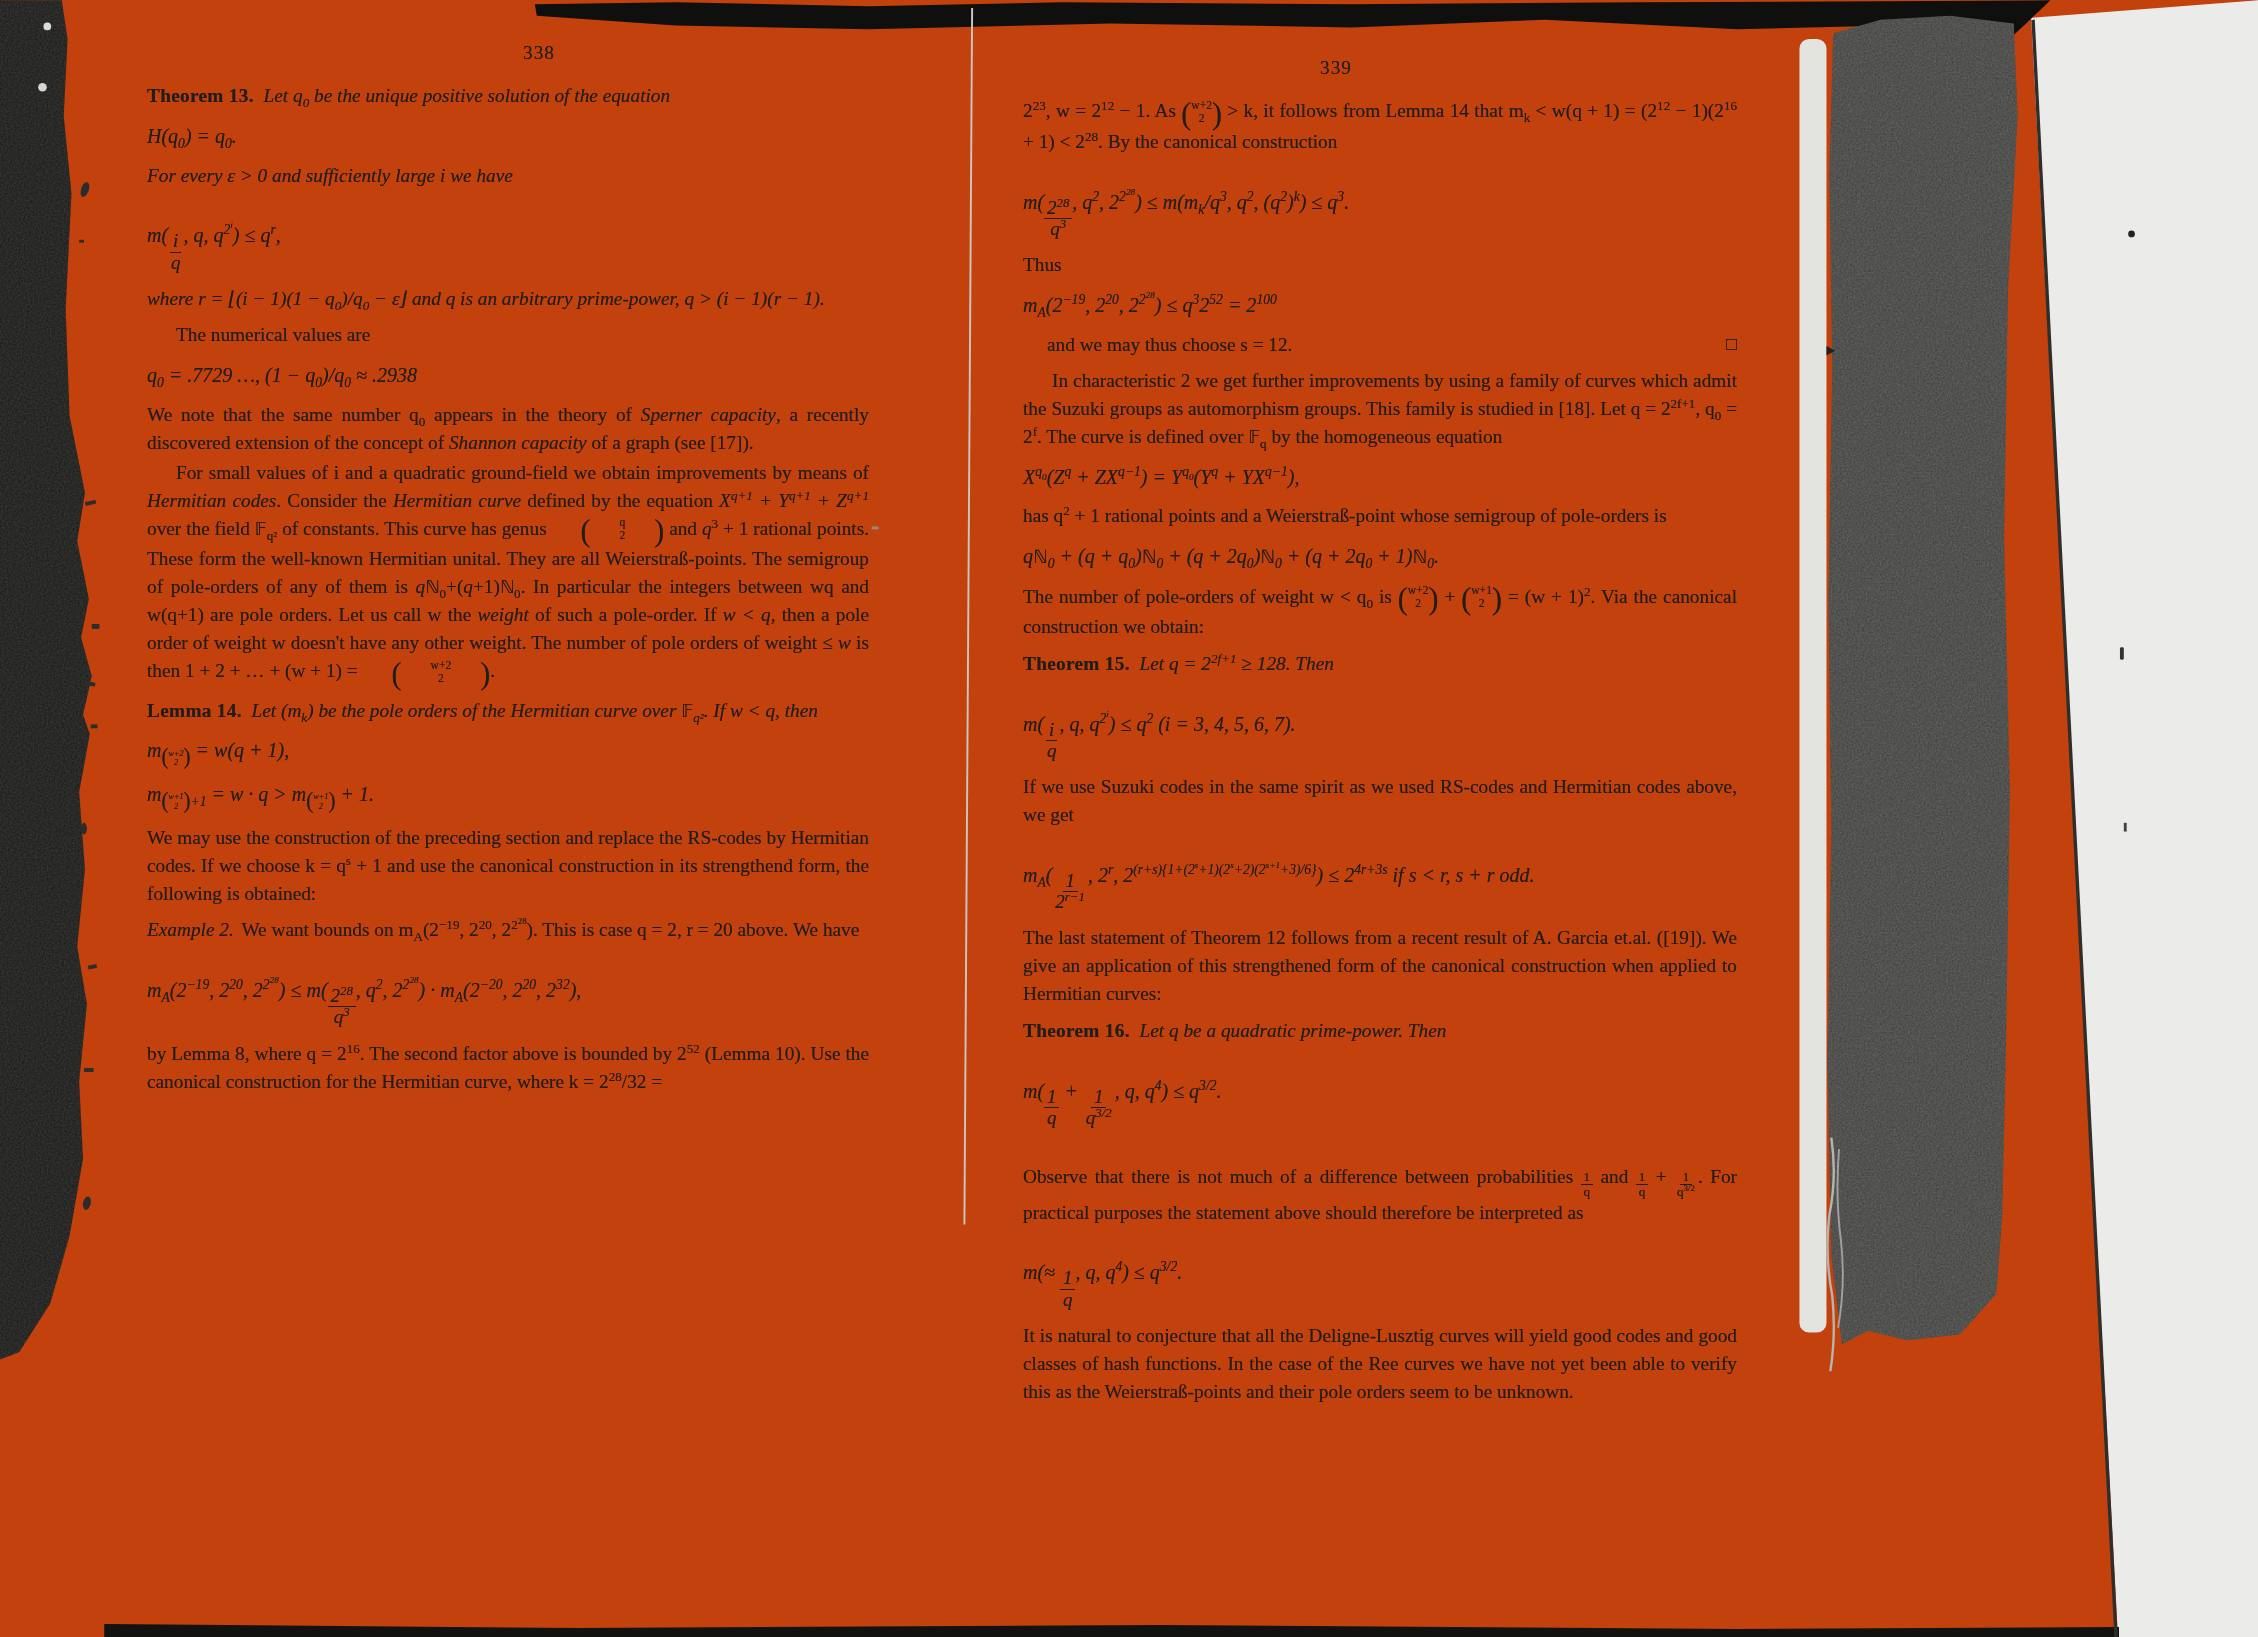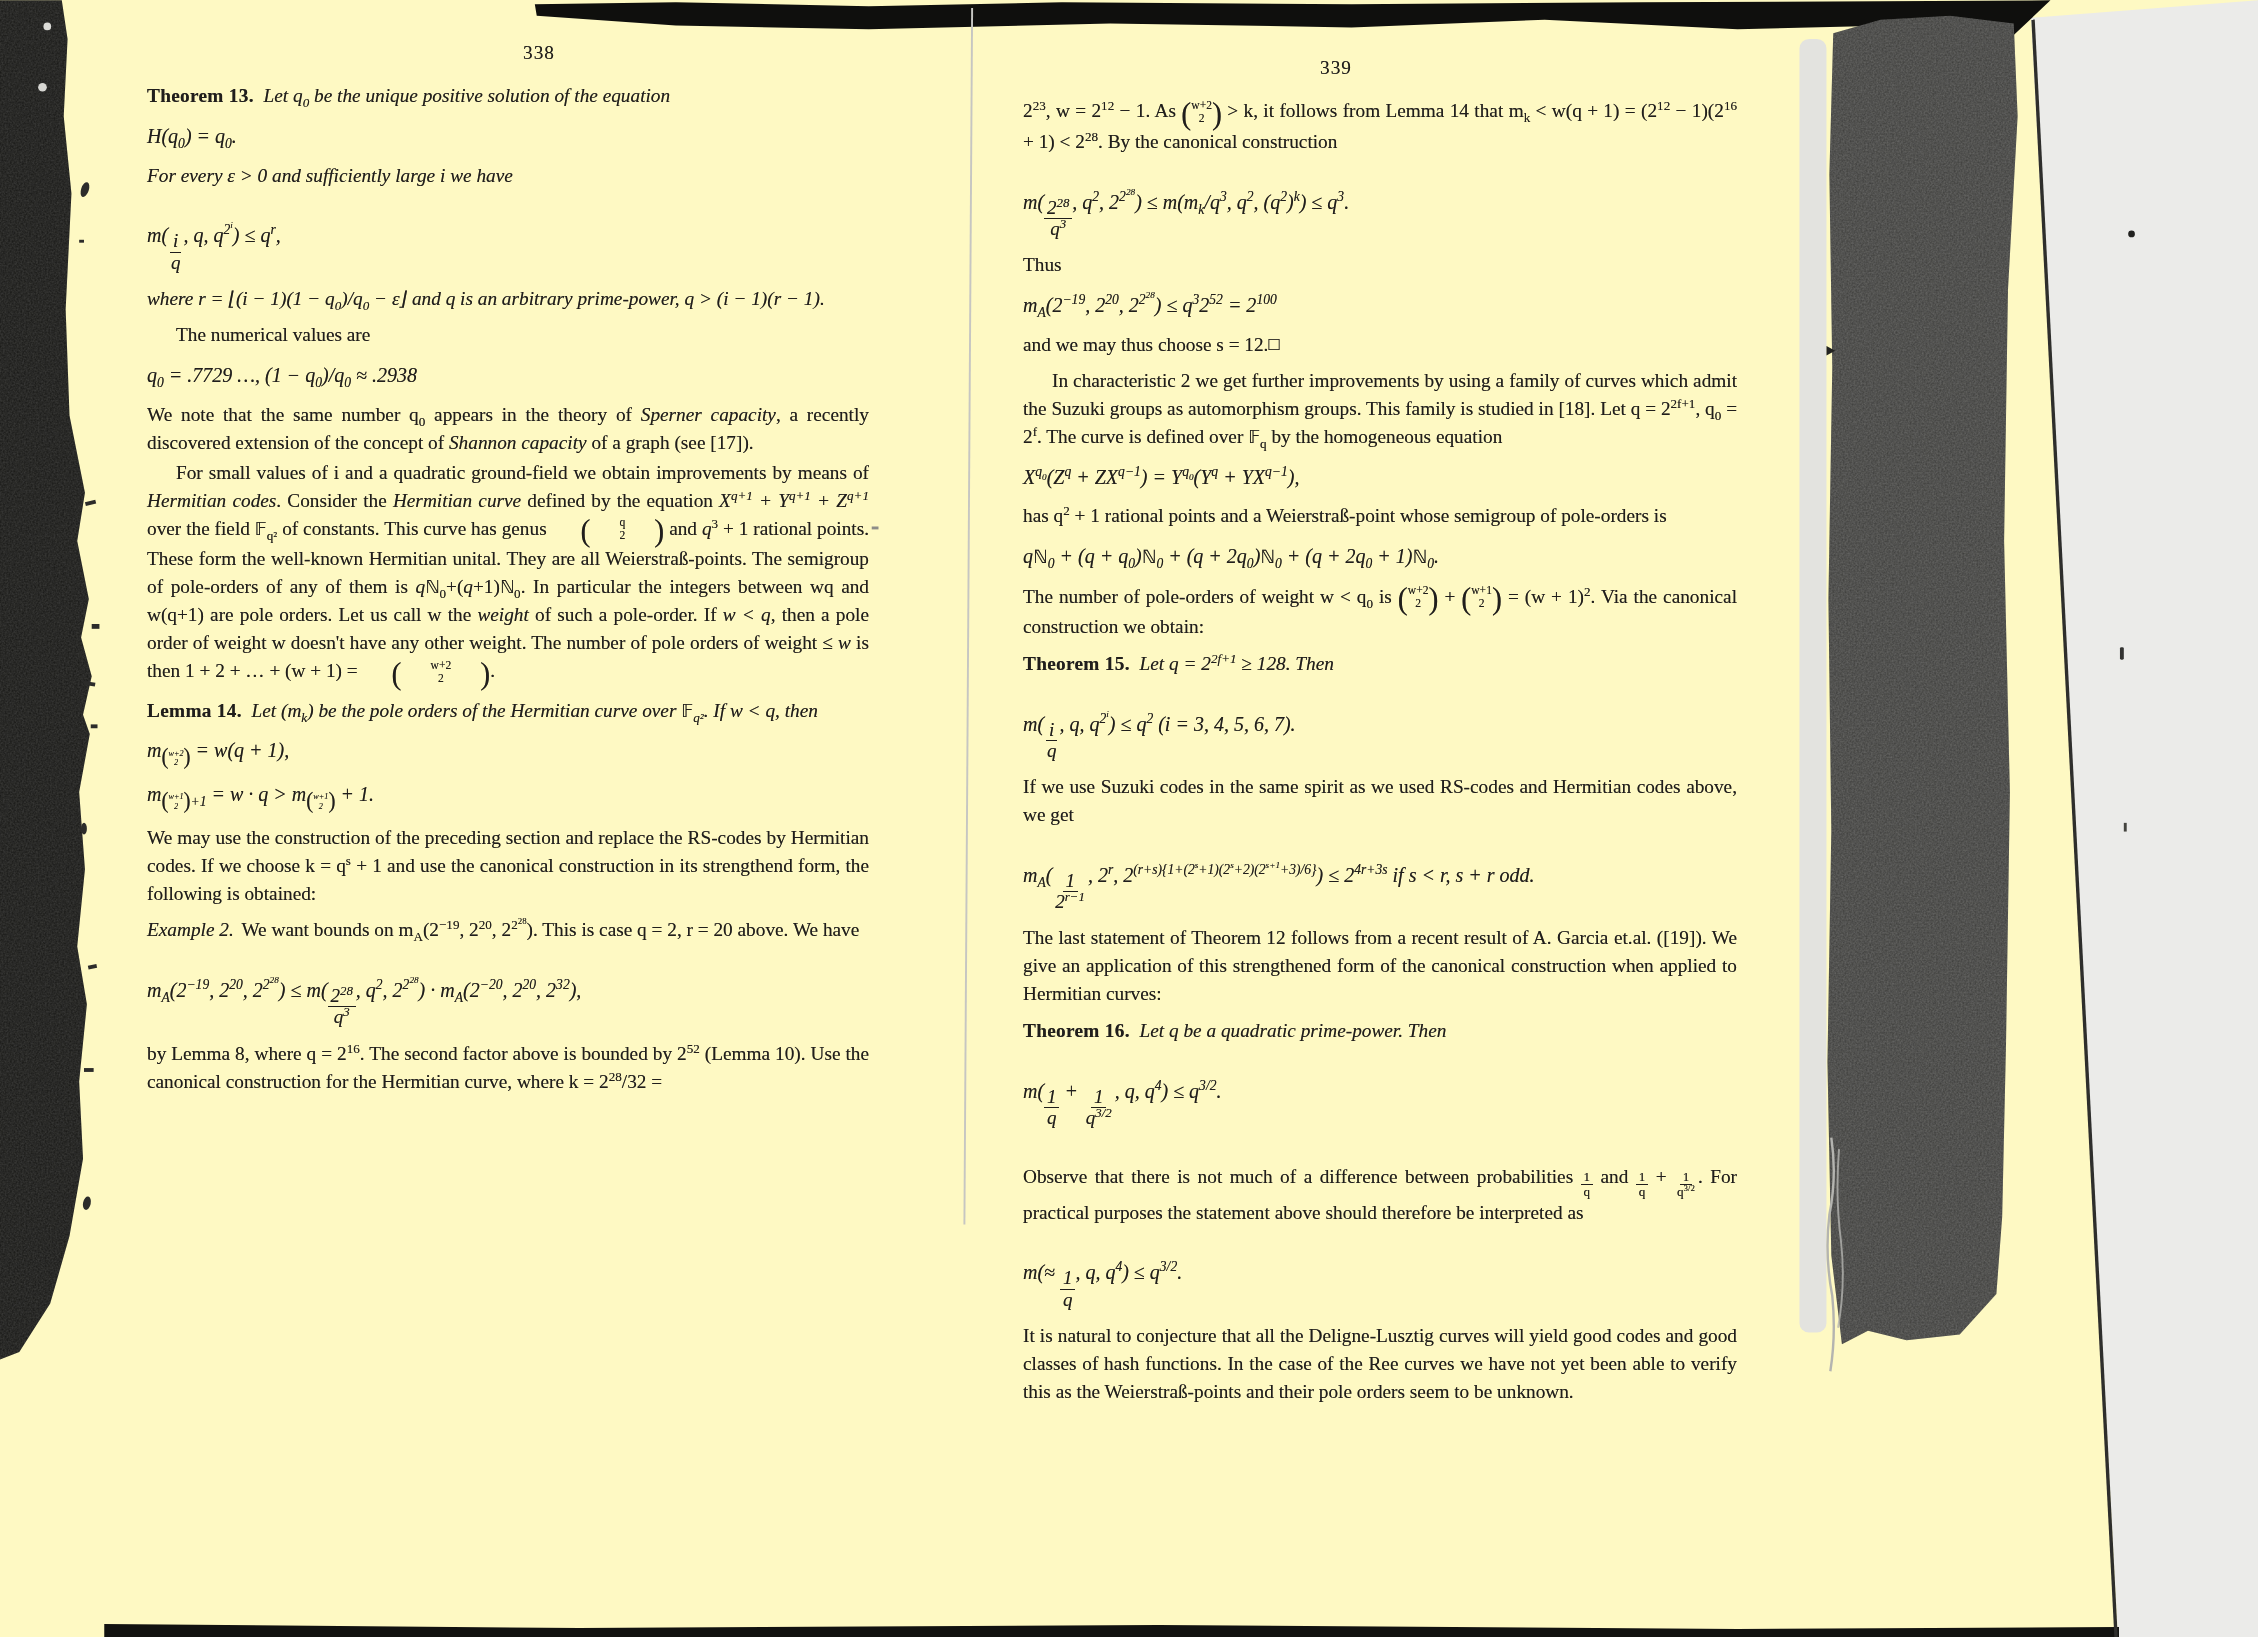--- a/index.html
+++ b/index.html
@@ -1,16 +1,16 @@
 <!DOCTYPE html>
 <html><head>
 <meta charset="utf-8">
 <style>
   html,body{margin:0;padding:0;background:#d8d8d4;}
-  .canvas{position:relative;width:2258px;height:1638px;background:#fef9c3;overflow:hidden;
+  .canvas{position:relative;width:2258px;height:1638px;background:#c2410c;overflow:hidden;
           font-family:"Liberation Serif","DejaVu Serif",serif;color:#201e1c;}
   .artifacts{position:absolute;left:0;top:0;pointer-events:none;}
   .page{position:absolute;font-size:19.3px;line-height:28px;text-shadow:0 0 0.5px rgba(20,18,16,.55);}
   #page-left{left:147px;top:39px;width:722px;}
   #page-right{left:1023px;top:54px;width:714px;}
   .pgnum{text-align:center;margin-bottom:15.4px;letter-spacing:1px;}
   #page-left .pgnum{transform:translateX(31px);}
   #page-right .pgnum{transform:translateX(-44px);}
   p{margin:0 0 1.9px 0;}
   .para{text-align:justify;}
@@ -26,21 +26,21 @@
   .fr{display:inline-flex;flex-direction:column;align-items:center;vertical-align:middle;
       line-height:1.08;font-size:.95em;}
   .fr .nu{display:block;border-bottom:1.5px solid currentColor;padding:0 2.9px;margin-top:30px;}
   .fr .de{display:block;padding:0 2.9px;}
   .fr.sm{font-size:.68em;vertical-align:.12em;line-height:1.05;}
   .bn{display:inline-flex;align-items:center;vertical-align:-.3em;line-height:1;}
   .bn .bp{font-size:1.55em;font-weight:400;font-style:normal;transform:scaleY(1.05);}
   .bn .bs{display:inline-flex;flex-direction:column;align-items:center;font-size:.6em;line-height:1.12;}
   sub .bn{vertical-align:-.15em;}
   .ds{font-family:"DejaVu Sans",sans-serif;font-size:.92em;}
-  .qedline{display:flex;align-items:baseline;}
+  .qedline{display:flex;justify-content:space-between;align-items:baseline;margin-left:24px;}
   .qed{font-style:normal;font-size:18.3px;transform:translateY(-1px);}
 </style>
 </head>
 <body>
 
 <div class="canvas">
 
   <svg class="artifacts" width="2258" height="1638" viewBox="0 0 2339 1696">
     <defs>
       <filter id="grain" x="-5%" y="-5%" width="110%" height="110%">

